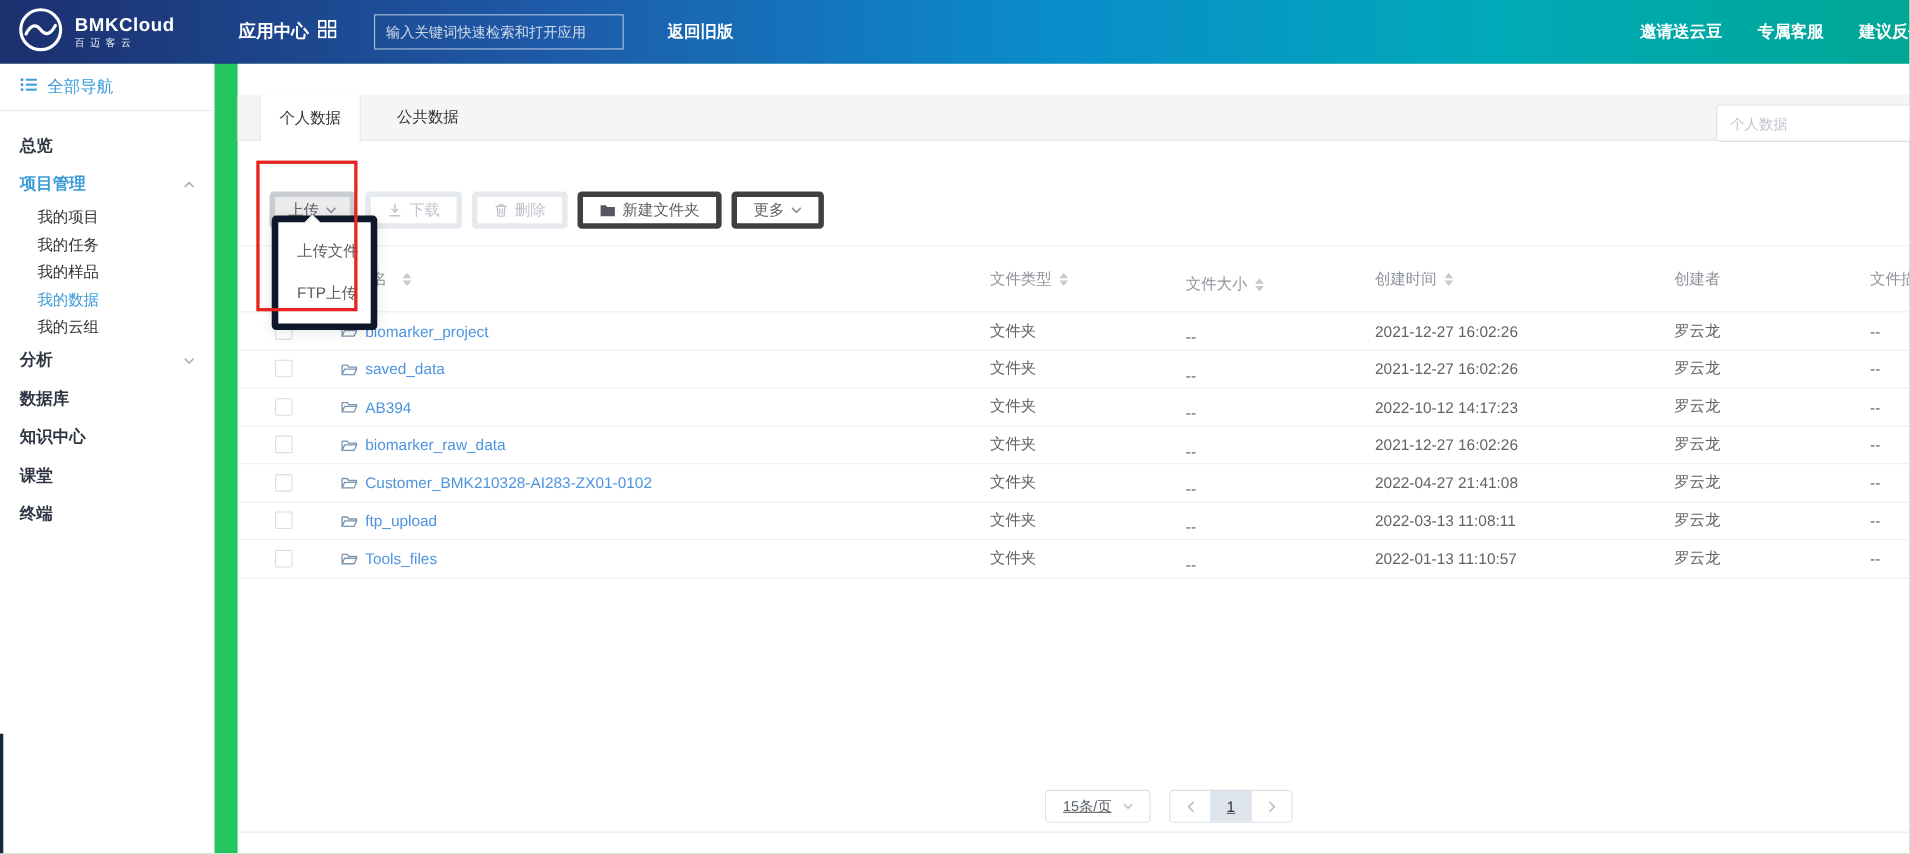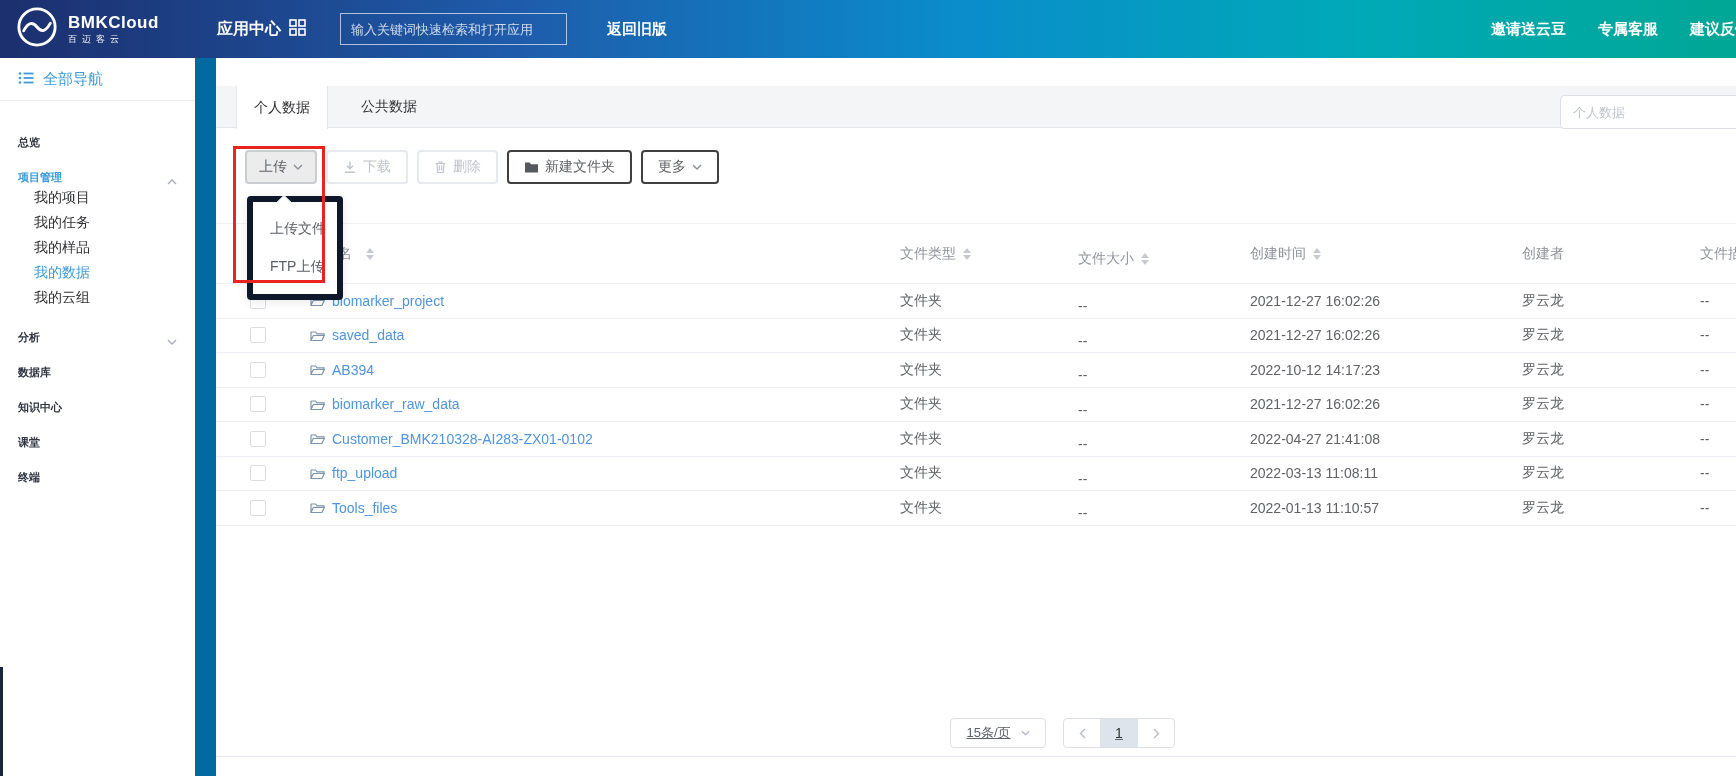--- a/index.html
+++ b/index.html
@@ -1,16 +1,16 @@
 <!DOCTYPE html>
 <html><head>
 <meta charset="utf-8">
 <style>
   html,body{margin:0;padding:0;}
-  .app{position:relative;width:1736px;height:776px;overflow:hidden;background:#0369a1;
+  .app{position:relative;width:1736px;height:776px;overflow:hidden;background:#22c55e;
        font-family:"Liberation Sans","DejaVu Sans",sans-serif;-webkit-font-smoothing:antialiased;}
 
   
   .topbar{position:absolute;top:0;left:0;width:100%;height:58px;display:flex;align-items:center;
           background:linear-gradient(90deg,#1c2f6e 0%,#1e5cab 30%,#0a8ccb 55%,#00a9b8 78%,#00a795 100%);
           color:#fff;box-sizing:border-box;}
   .logo{display:flex;align-items:center;gap:10px;margin-left:16px;}
   .brand-box{display:flex;flex-direction:column;line-height:1;}
   .brand{font-size:17px;font-weight:bold;letter-spacing:.5px;}
   .brand-cn{font-size:9px;letter-spacing:5px;margin-top:4px;opacity:.95;}
@@ -21,39 +21,39 @@
   .back-old{margin-left:40px;font-size:15px;font-weight:bold;cursor:pointer;}
   .hlinks{margin-left:auto;display:flex;gap:32px;font-size:15px;font-weight:bold;white-space:nowrap;margin-right:-14px;}
   .hlinks span{cursor:pointer;}
 
   
   .sidebar{position:absolute;top:58px;left:0;width:195px;height:718px;background:#fff;}
   .nav-all{height:42px;display:flex;align-items:center;gap:9px;padding-left:18px;color:#3a9bd9;
            font-size:15px;border-bottom:1px solid #ececec;cursor:pointer;}
   .side-list{padding-top:14px;}
   .side-item{display:flex;align-items:center;cursor:pointer;box-sizing:border-box;}
-  .side-item.top{height:35px;padding:0 18px;font-size:11px;font-weight:bold;color:#2f3542;align-items:flex-end;}
+  .side-item.top{height:35px;padding:0 18px;font-size:15px;font-weight:bold;color:#2f3542;}
   .side-item.child{height:25px;padding:0 18px 0 34px;font-size:14px;font-weight:normal;color:#303133;}
   .side-item.blue{color:#3a9bd9;}
   .side-item .chev{margin-left:auto;display:flex;}
 
   
   .main{position:absolute;top:58px;left:216px;width:1520px;height:718px;background:#fff;}
   .tabbar{position:absolute;top:28px;left:0;right:0;height:42px;background:#f4f5f7;
           border-bottom:1px solid #e3e6eb;display:flex;padding-left:20px;box-sizing:border-box;}
   .tab{height:42px;display:flex;align-items:center;padding:0 17px;font-size:14px;color:#303133;cursor:pointer;box-sizing:border-box;}
   .tab+.tab{padding:0 33px;}
   .tab.active{background:#fff;border-left:1px solid #e3e6eb;border-right:1px solid #e3e6eb;height:43px;}
   .filter-input{position:absolute;top:37px;right:-44px;width:220px;height:34px;border:1px solid #dcdfe6;border-radius:4px;
                 background:#fff;font-size:13px;color:#606266;padding:0 12px;outline:none;box-sizing:border-box;font-family:inherit;}
   .filter-input::placeholder{color:#bfc4cc;}
 
   .toolbar{position:absolute;top:92px;left:29px;display:flex;gap:9px;z-index:2;}
-  .btn{display:inline-flex;align-items:center;gap:6px;height:34px;padding:0 15px;border:2px solid #404040;
-       border-radius:4px;background:#fff;font-size:14px;color:#606266;box-sizing:border-box;cursor:pointer;white-space:nowrap;}
+  .btn{display:inline-flex;align-items:center;gap:6px;height:34px;padding:0 15px;border:5px solid #404040;
+       border-radius:4px;background:#fff;font-size:14px;color:#606266;box-sizing:border-box;cursor:pointer;white-space:nowrap;margin-top:24px;}
   .btn.upload{background:#ececed;border-color:#c9ccd1;padding:0 12px;}
   .btn.disabled{color:#c0c4cc;border-color:#e6e9ed;cursor:not-allowed;}
 
   
   .dropdown{position:absolute;top:138px;left:31px;width:84px;background:#fff;border:6px solid #0f172a;border-radius:4px;
             box-shadow:0 2px 12px rgba(0,0,0,.09);padding:8px 0;z-index:5;}
   .dropdown .caret{position:absolute;top:-5px;left:26px;width:9px;height:9px;background:#fff;
                    border-left:1px solid #e6e9ee;border-top:1px solid #e6e9ee;transform:rotate(45deg);}
   .dd-item{height:38px;display:flex;align-items:center;padding-left:17px;font-size:14px;color:#5a6066;cursor:pointer;}
 

